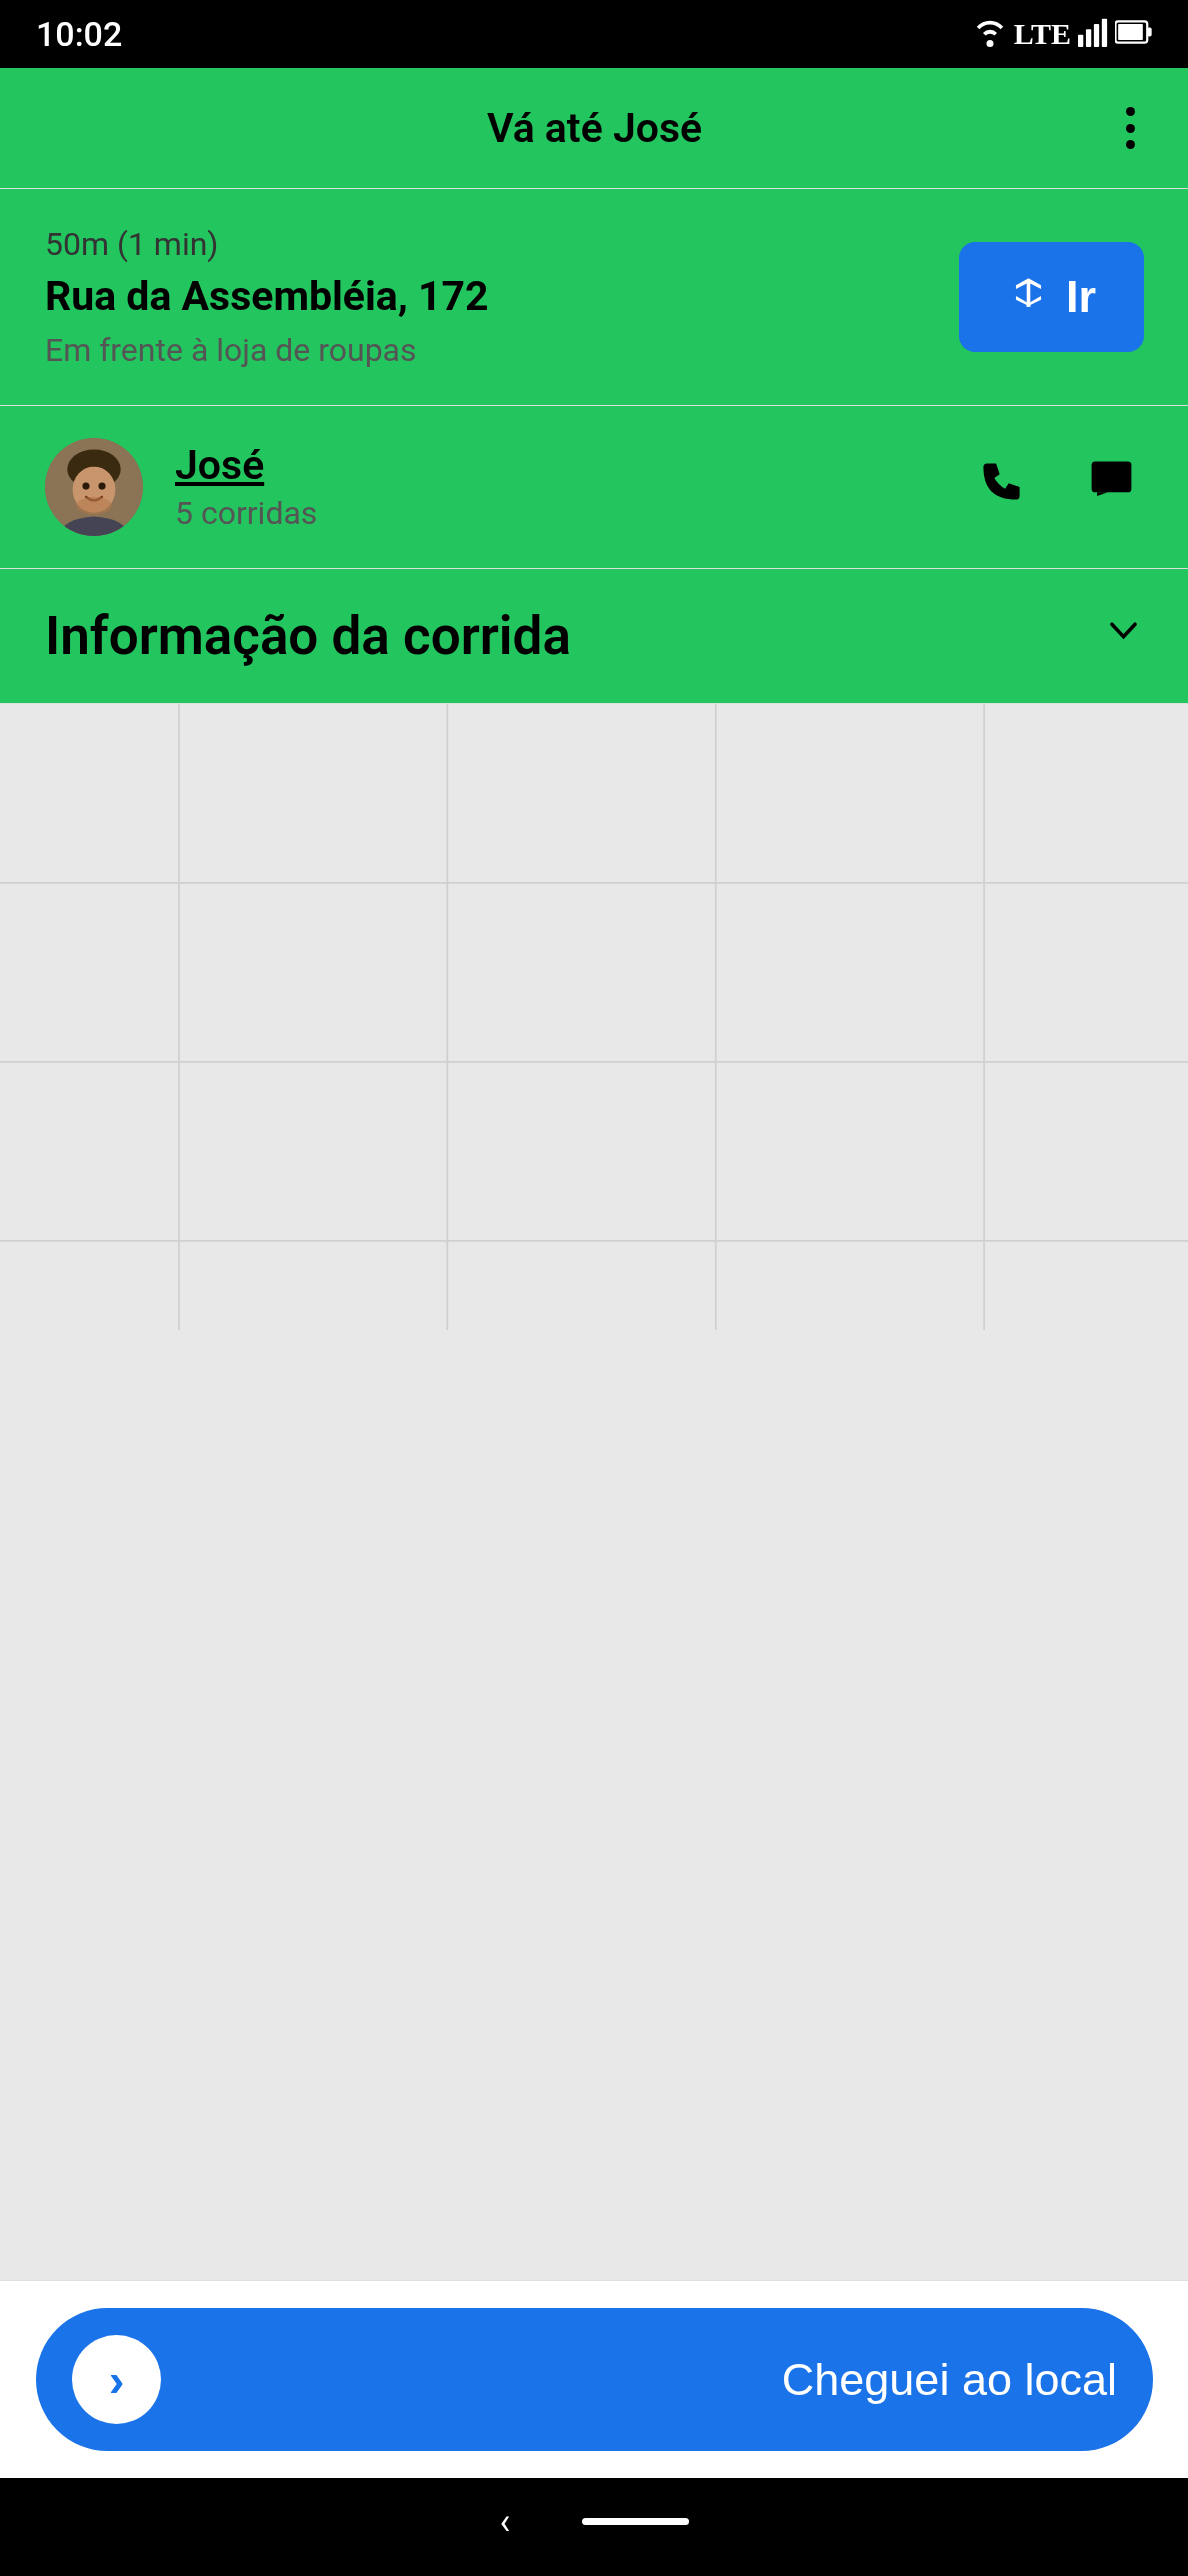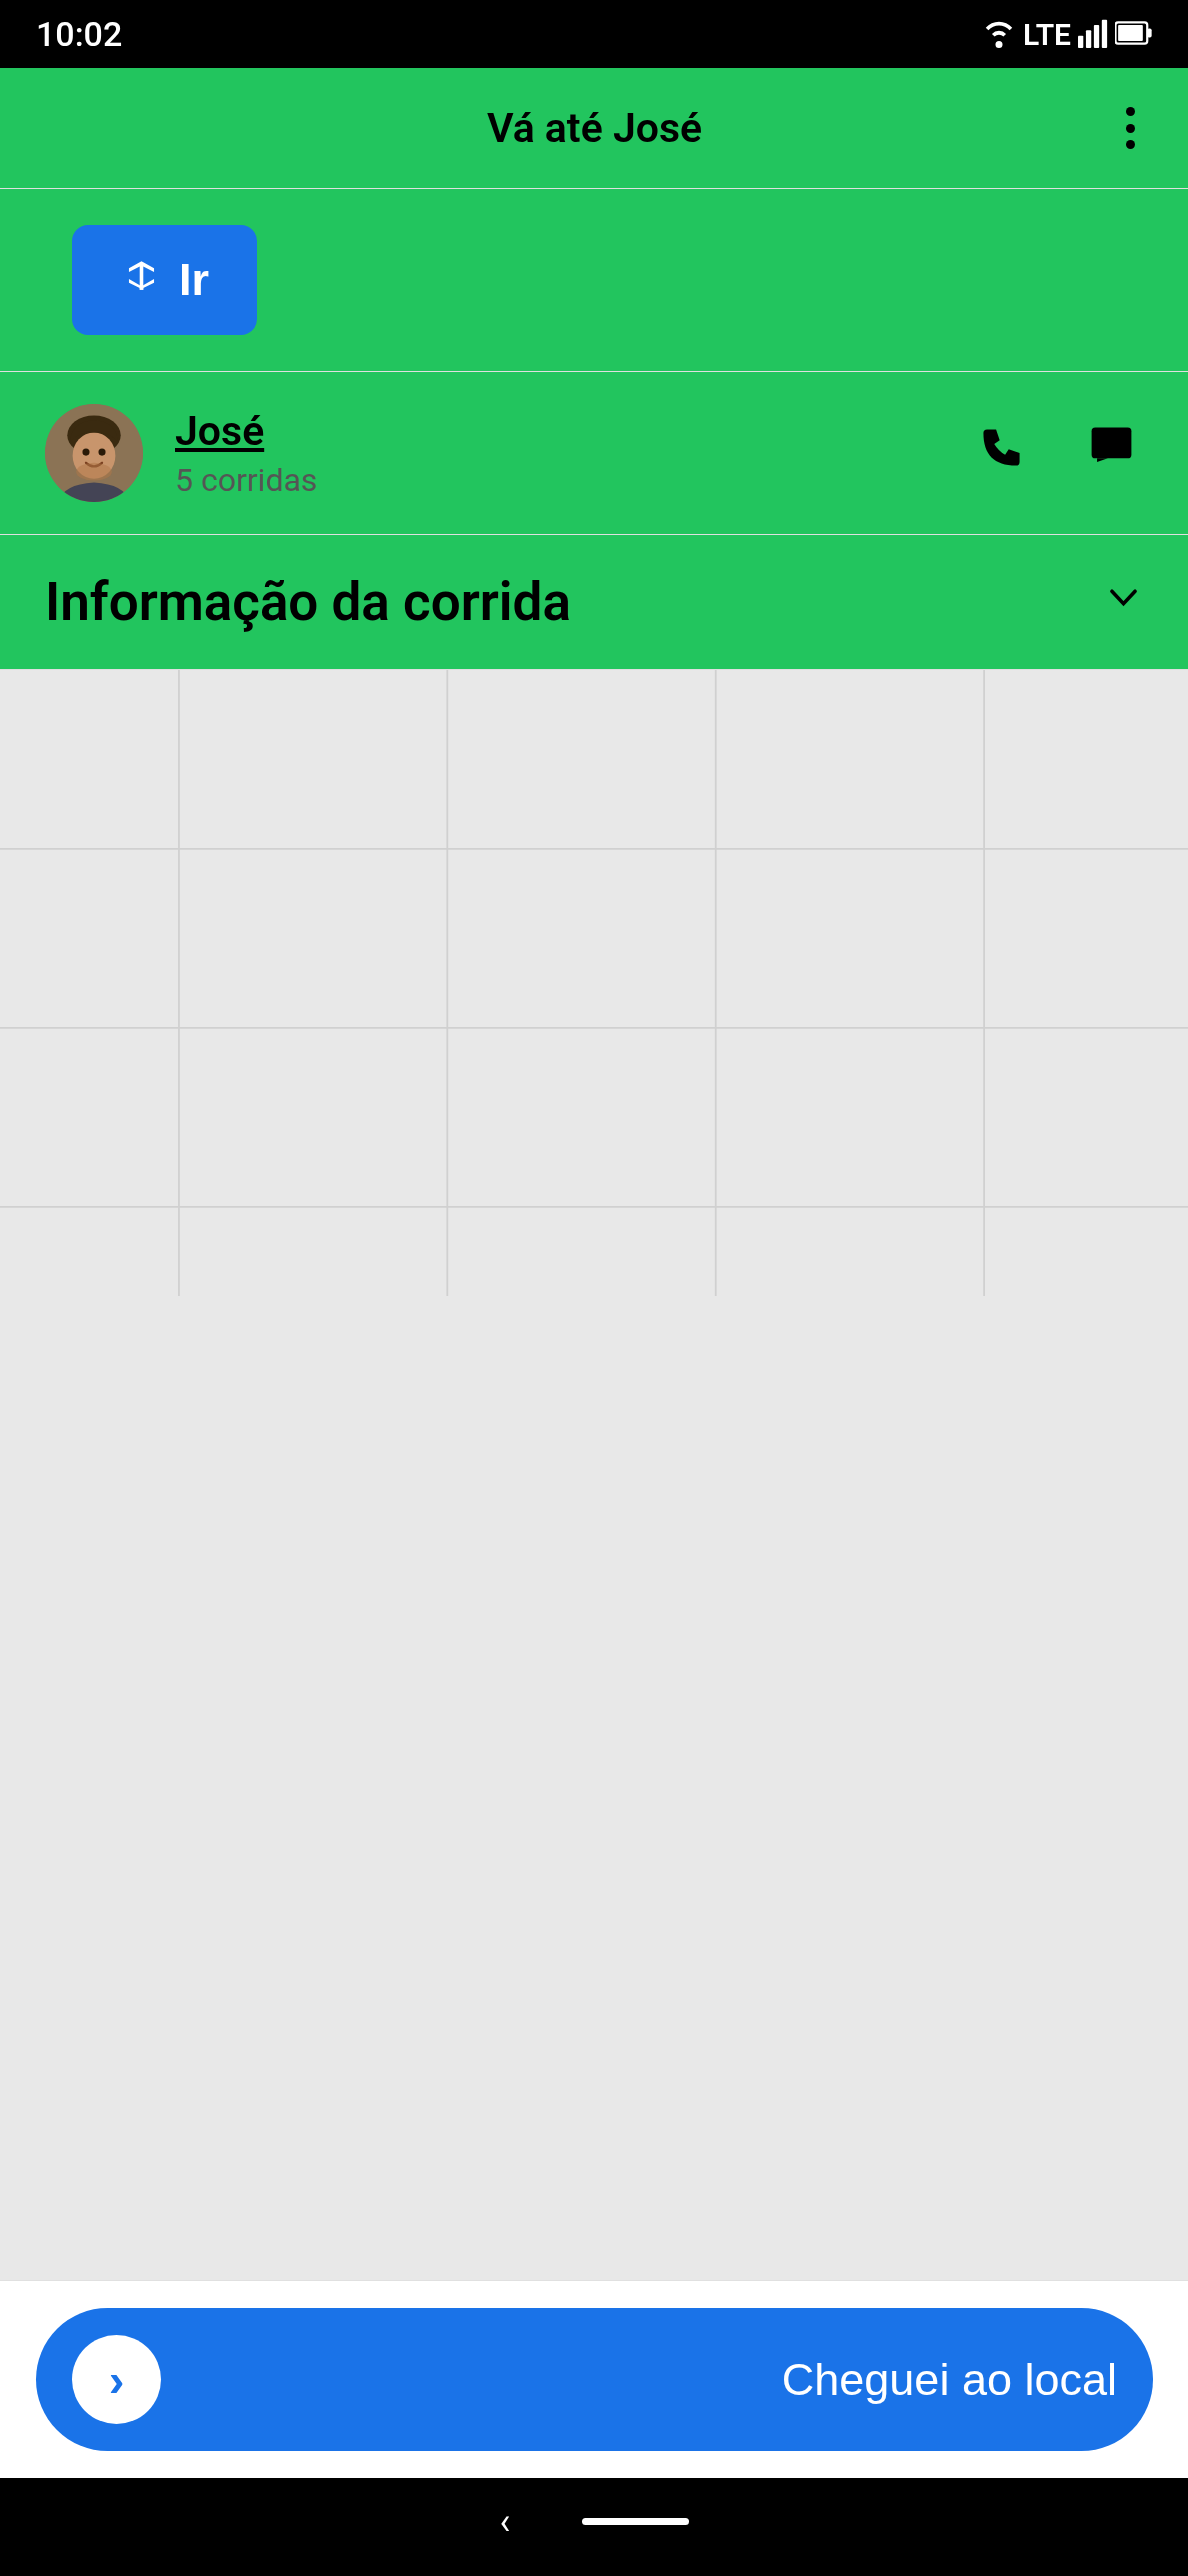--- a/index.html
+++ b/index.html
@@ -26,20 +26,21 @@
     }
     .status-time {
       font-size: 34px;
       font-weight: 500;
       color: #fff;
     }
     .status-icons {
       display: flex;
       align-items: center;
       gap: 7px;
+      font-family: Liberation Serif, serif;
     }
     .lte-text { color: #fff; font-size: 30px; font-weight: 600; }
 
     
     .app-container {
       background: #22c55e;
       flex: 1;
       display: flex;
       flex-direction: column;
     }
@@ -300,20 +301,25 @@
   <div class="top-bar">
     <span class="top-bar-title">Vá até José</span>
     <div class="top-bar-menu">
       <div class="dot"></div>
       <div class="dot"></div>
       <div class="dot"></div>
     </div>
   </div>
 
   <div class="pickup-section">
+    <div class="pickup-info">
+      <div class="pickup-distance">50m (1 min)</div>
+      <div class="pickup-address">Rua da Assembléia, 172</div>
+      <div class="pickup-landmark">Em frente à loja de roupas</div>
+    </div>
     <button class="go-button">
       <span class="go-button-icon">
         <svg width="43" height="43" viewBox="0 0 48 48" fill="white">
           <path d="M24 4l-4 12h-14l11 8-4 13 11-8 11 8-4-13 11-8h-14z" opacity="0.0"></path>
 
           <path d="M10 16 L24 8 L38 16 L38 20 L26 14 L26 40 L22 40 L22 14 L10 20 Z" fill="white"></path>
           <path d="M10 28 L24 36 L38 28 L38 32 L26 38 L26 40 L22 40 L22 38 L10 32 Z" fill="white"></path>
         </svg>
       </span>
       <span class="go-button-label">Ir</span>

